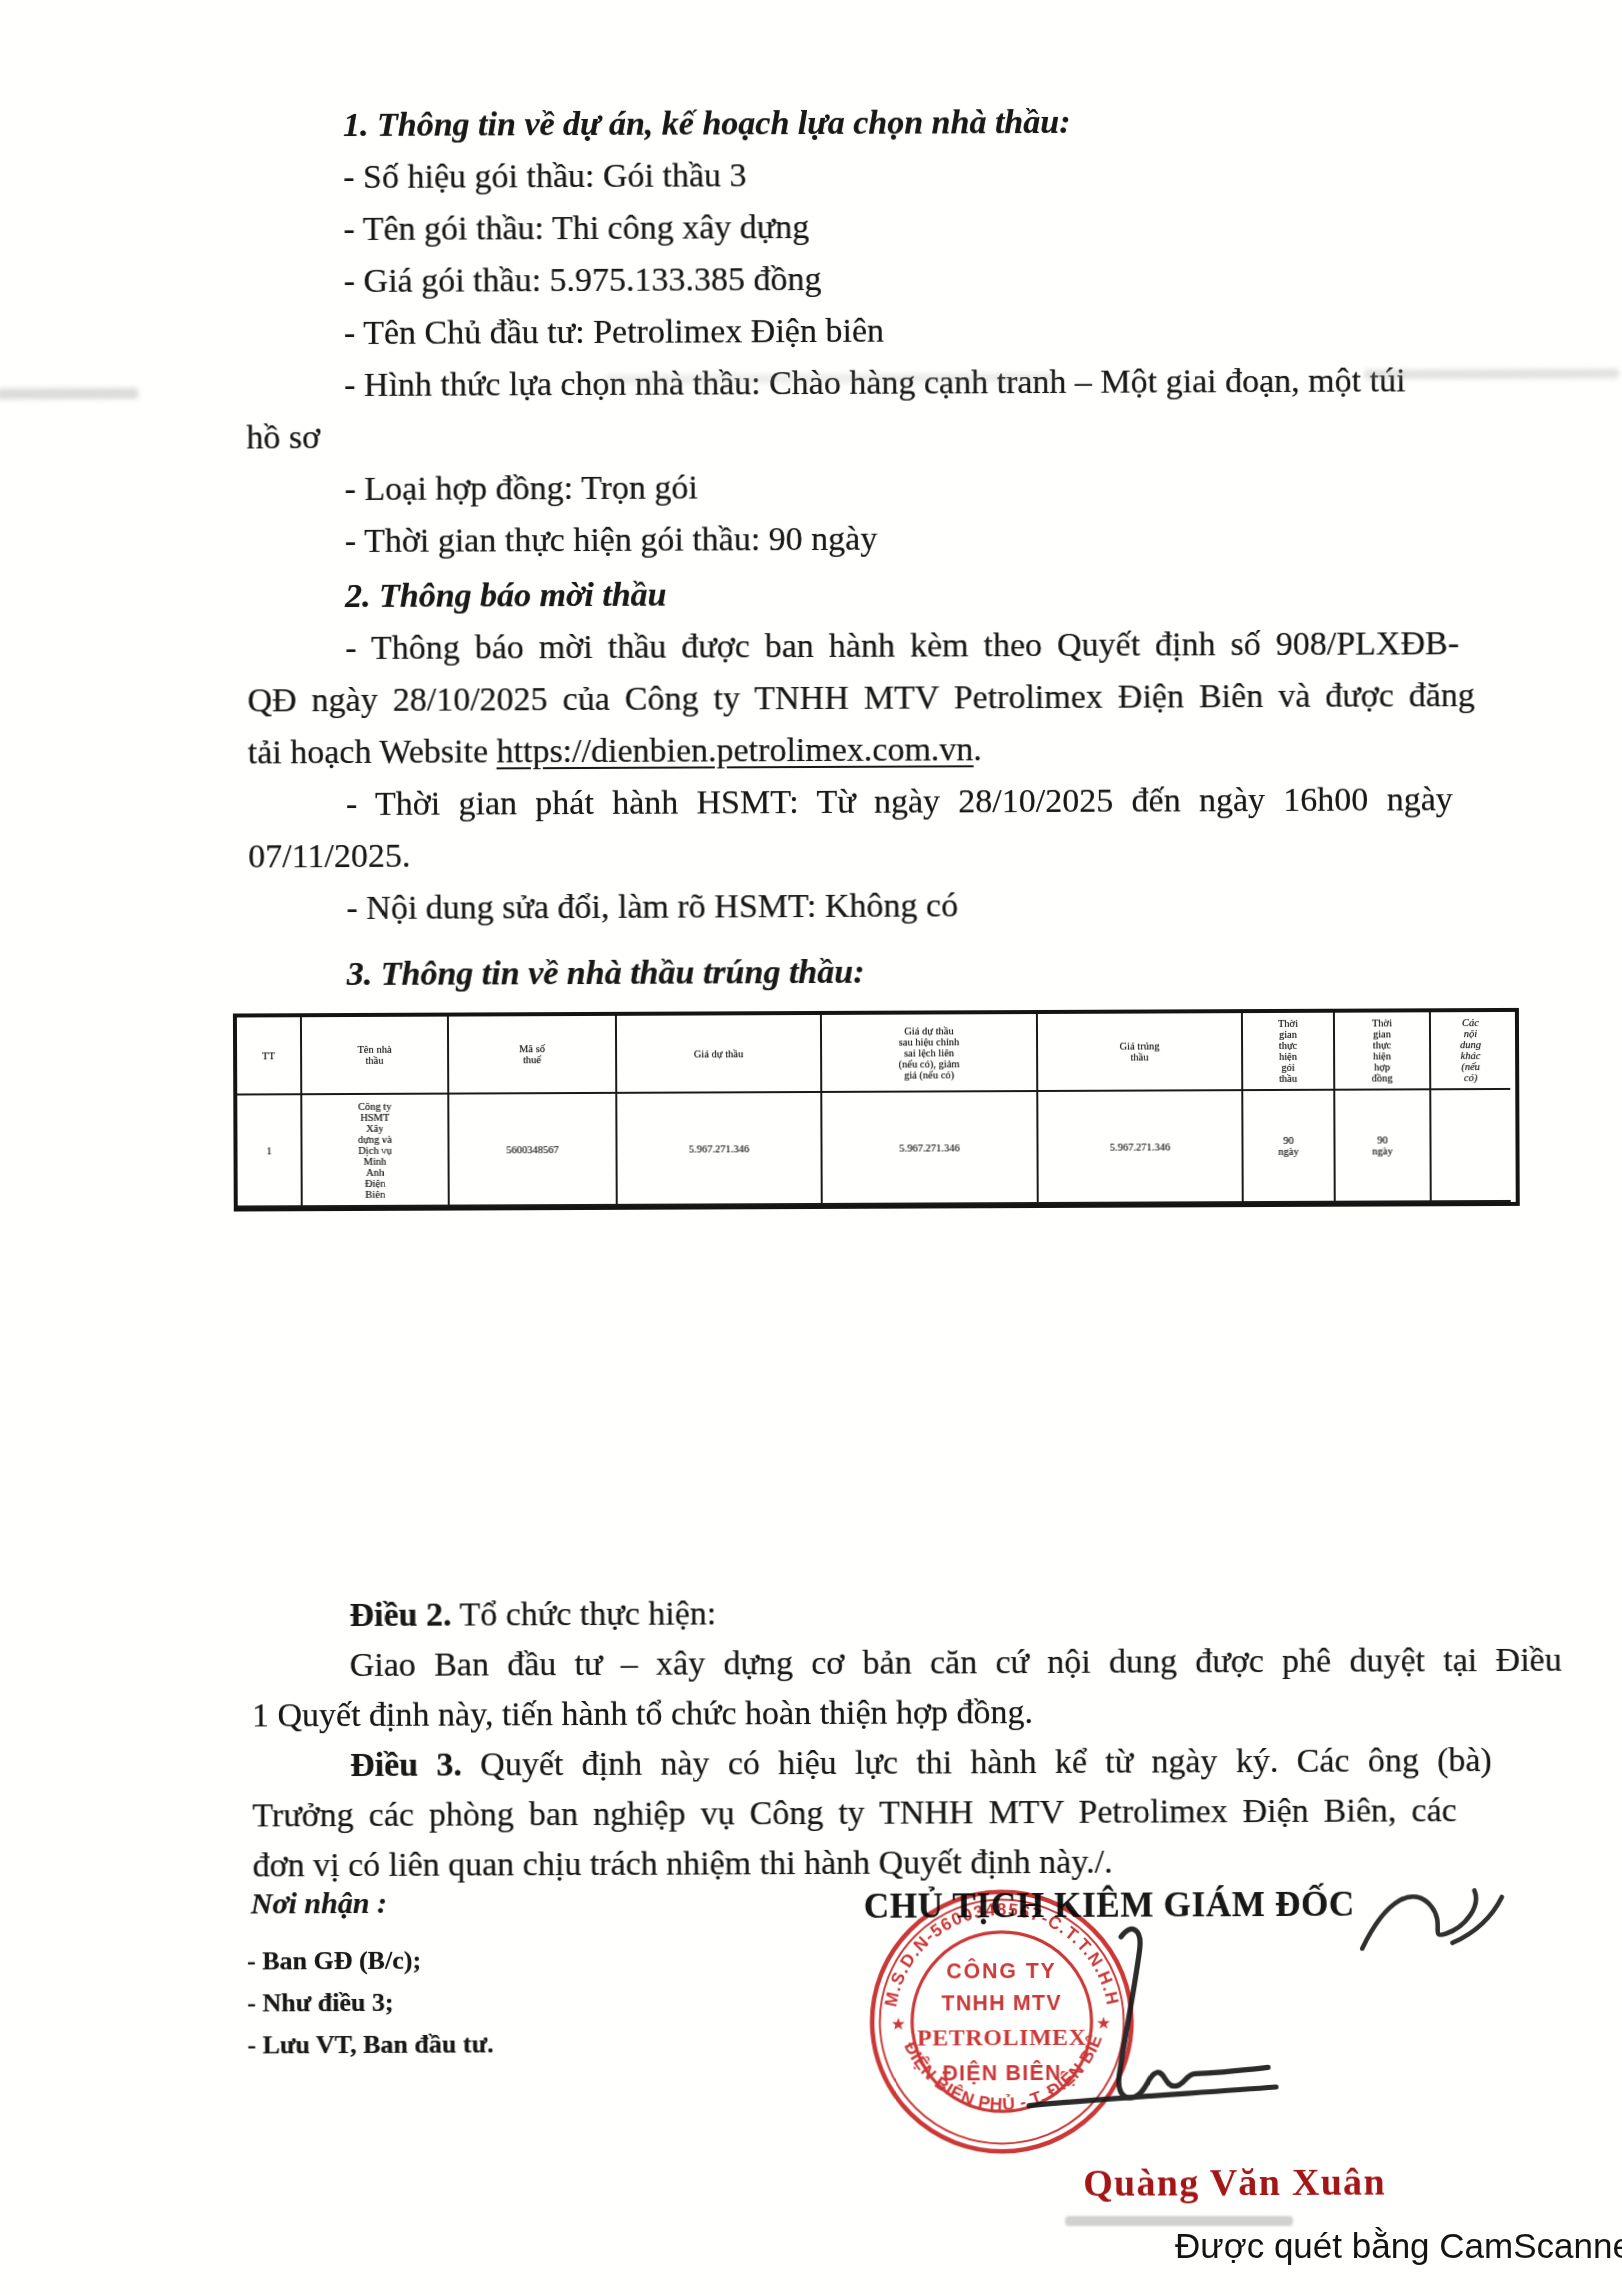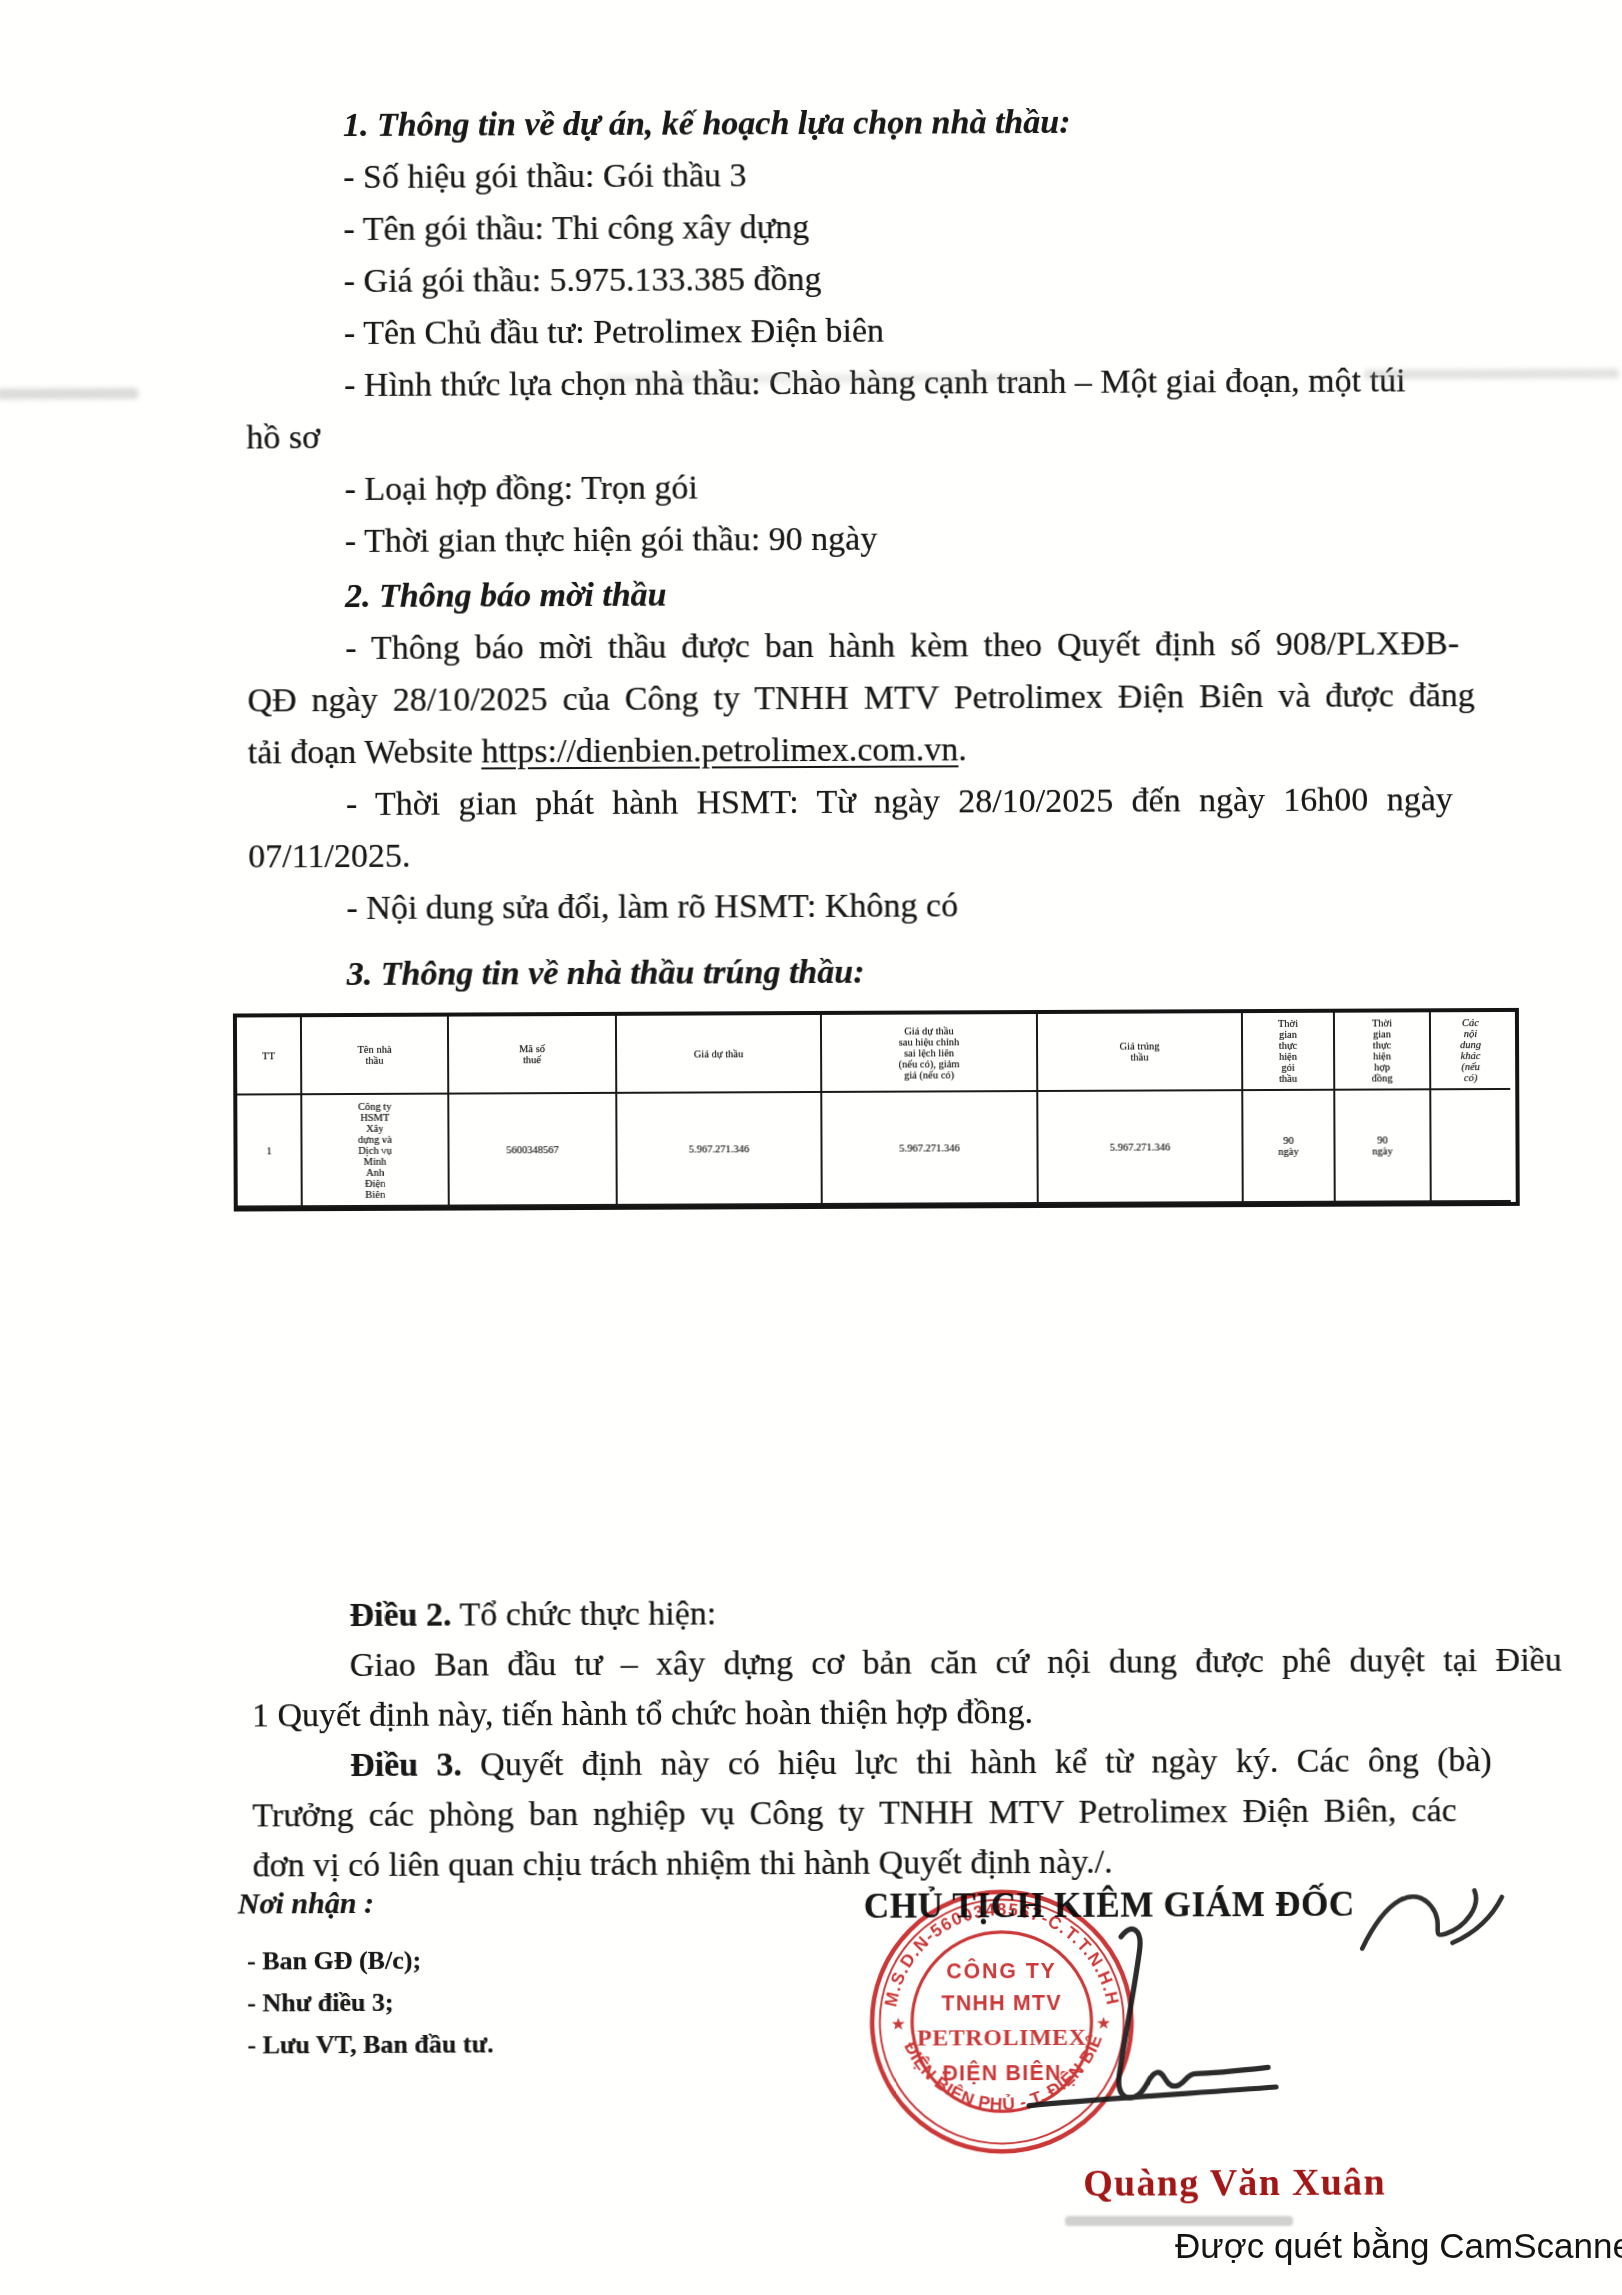--- a/index.html
+++ b/index.html
@@ -26,21 +26,21 @@
     display:grid;grid-template-columns:65px 147px 168px 205px 216px 205px 92px 96px 79px;
     background:#fffffe;
   }
   .cell{
     border-right:2.6px solid #1a1a1a;border-bottom:2.6px solid #1a1a1a;
     display:flex;flex-direction:column;align-items:center;justify-content:center;
     text-align:center;box-sizing:border-box;padding:5.2px 2.6px;
   }
   .cell:nth-child(9n){border-right:none;font-style:italic;}
   
-  .recip-h{position:absolute;left:234px;top:1884px;font-size:30px;font-weight:bold;font-style:italic;text-align:center;}
+  .recip-h{position:absolute;left:247px;top:1884px;font-size:30px;font-weight:bold;font-style:italic;text-align:center;}
   .recip{position:absolute;left:243px;top:1938px;font-size:26px;font-weight:bold;line-height:42px;}
   .sign-title{position:absolute;left:844px;top:1887px;width:523px;text-align:center;
     font-size:35px;font-weight:bold;letter-spacing:0.7px;white-space:nowrap;}
   .signer{position:absolute;left:1017px;top:2162px;width:425px;text-align:center;
     font-size:38px;font-weight:bold;letter-spacing:1.3px;}
   .stamp-svg{position:absolute;left:862px;top:1887px;width:271px;height:271px;
     opacity:.9;mix-blend-mode:multiply;}
   .sig-svg{position:absolute;left:942px;top:1891px;width:366px;height:281px;}
   .flour-svg{position:absolute;left:1349px;top:1879px;width:157px;height:85px;}
   
@@ -67,21 +67,21 @@
       <div class="ln ind">- Hình thức lựa chọn nhà thầu: Chào hàng cạnh tranh – Một giai đoạn, một túi</div>
       <div class="ln">hồ sơ</div>
       <div class="ln ind">- Loại hợp đồng: Trọn gói</div>
       <div class="ln ind">- Thời gian thực hiện gói thầu: 90 ngày</div>
     </div>
 
     <div class="tx blur" style="top:568px;">
       <div class="ln ind bi">2. Thông báo mời thầu</div>
       <div class="ln ind ws1">- Thông báo mời thầu được ban hành kèm theo Quyết định số 908/PLXĐB-</div>
       <div class="ln ws1">QĐ ngày 28/10/2025 của Công ty TNHH MTV Petrolimex Điện Biên và được đăng</div>
-      <div class="ln"><span>tải đoạn Website </span><span class="url">https://dienbien.petrolimex.com.vn</span><span>.</span></div>
+      <div class="ln"><span>tải hoạch Website </span><span class="url">https://dienbien.petrolimex.com.vn</span><span>.</span></div>
       <div class="ln ind ws2">- Thời gian phát hành HSMT: Từ ngày 28/10/2025 đến ngày 16h00 ngày</div>
       <div class="ln">07/11/2025.</div>
       <div class="ln ind">- Nội dung sửa đổi, làm rõ HSMT: Không có</div>
     </div>
 
     <div class="tx blur" style="top:946px;">
       <div class="ln ind bi">3. Thông tin về nhà thầu trúng thầu:</div>
     </div>
 
     <div class="tbl blur">

